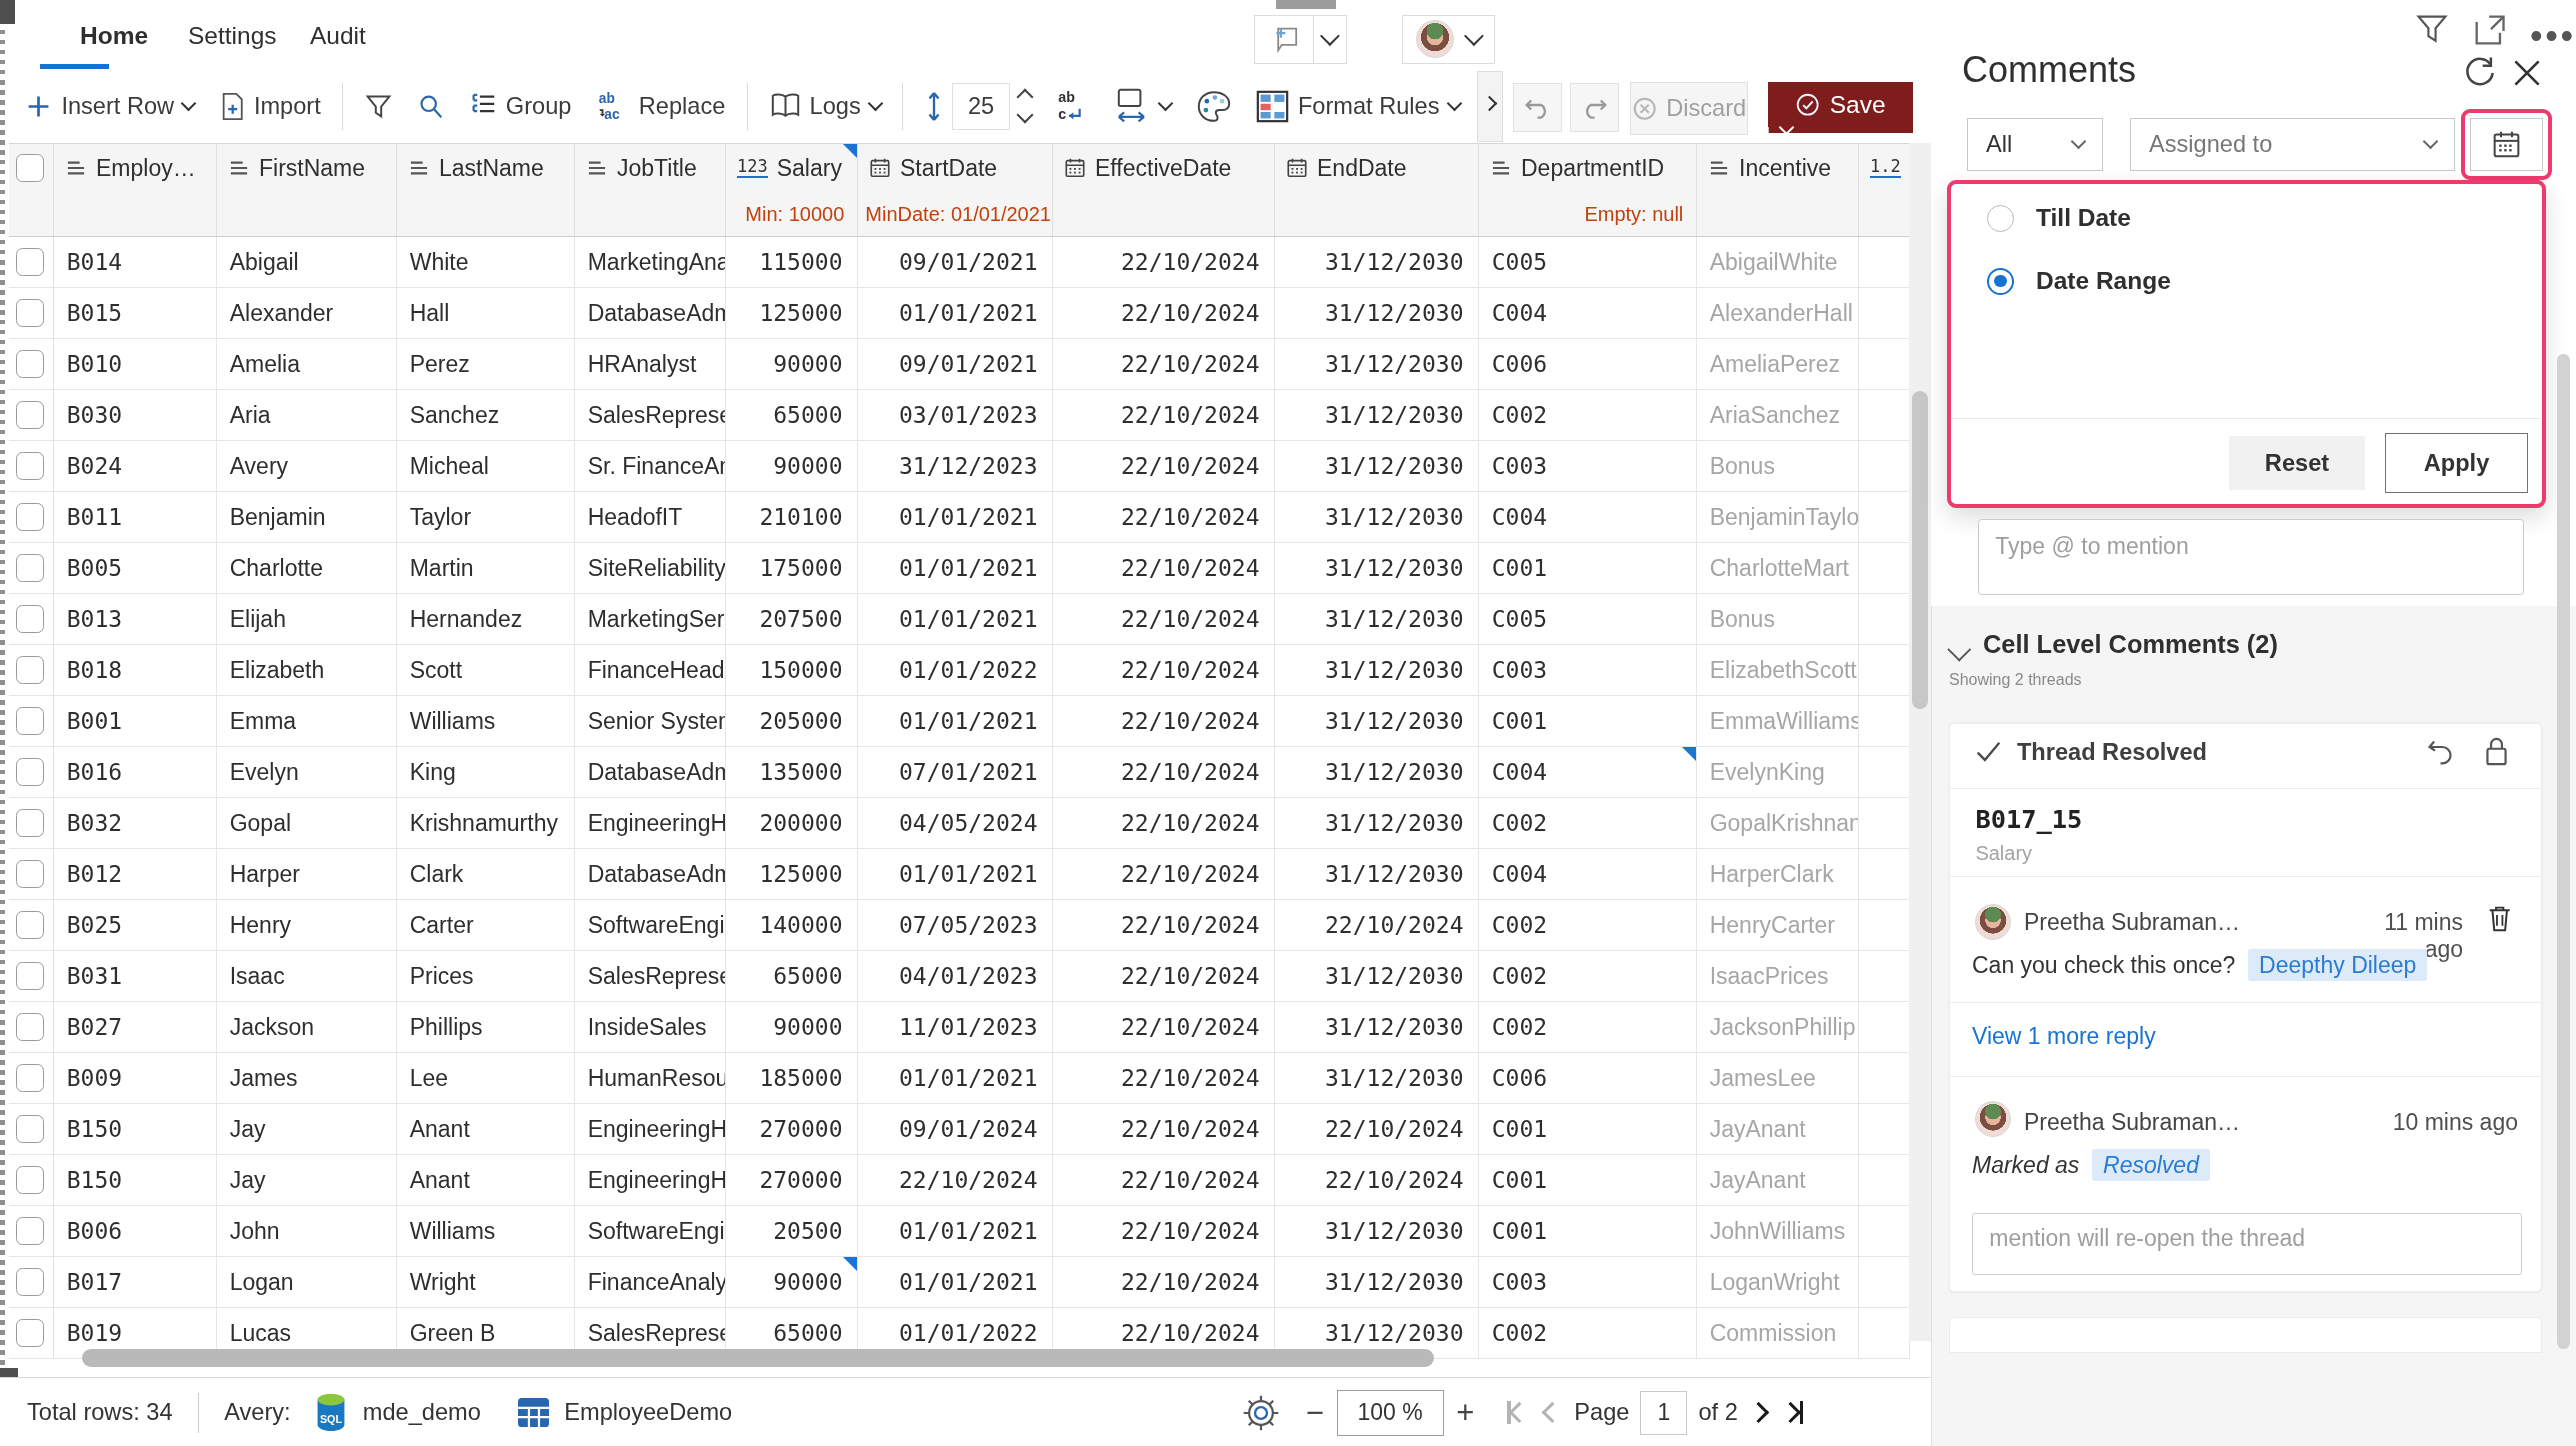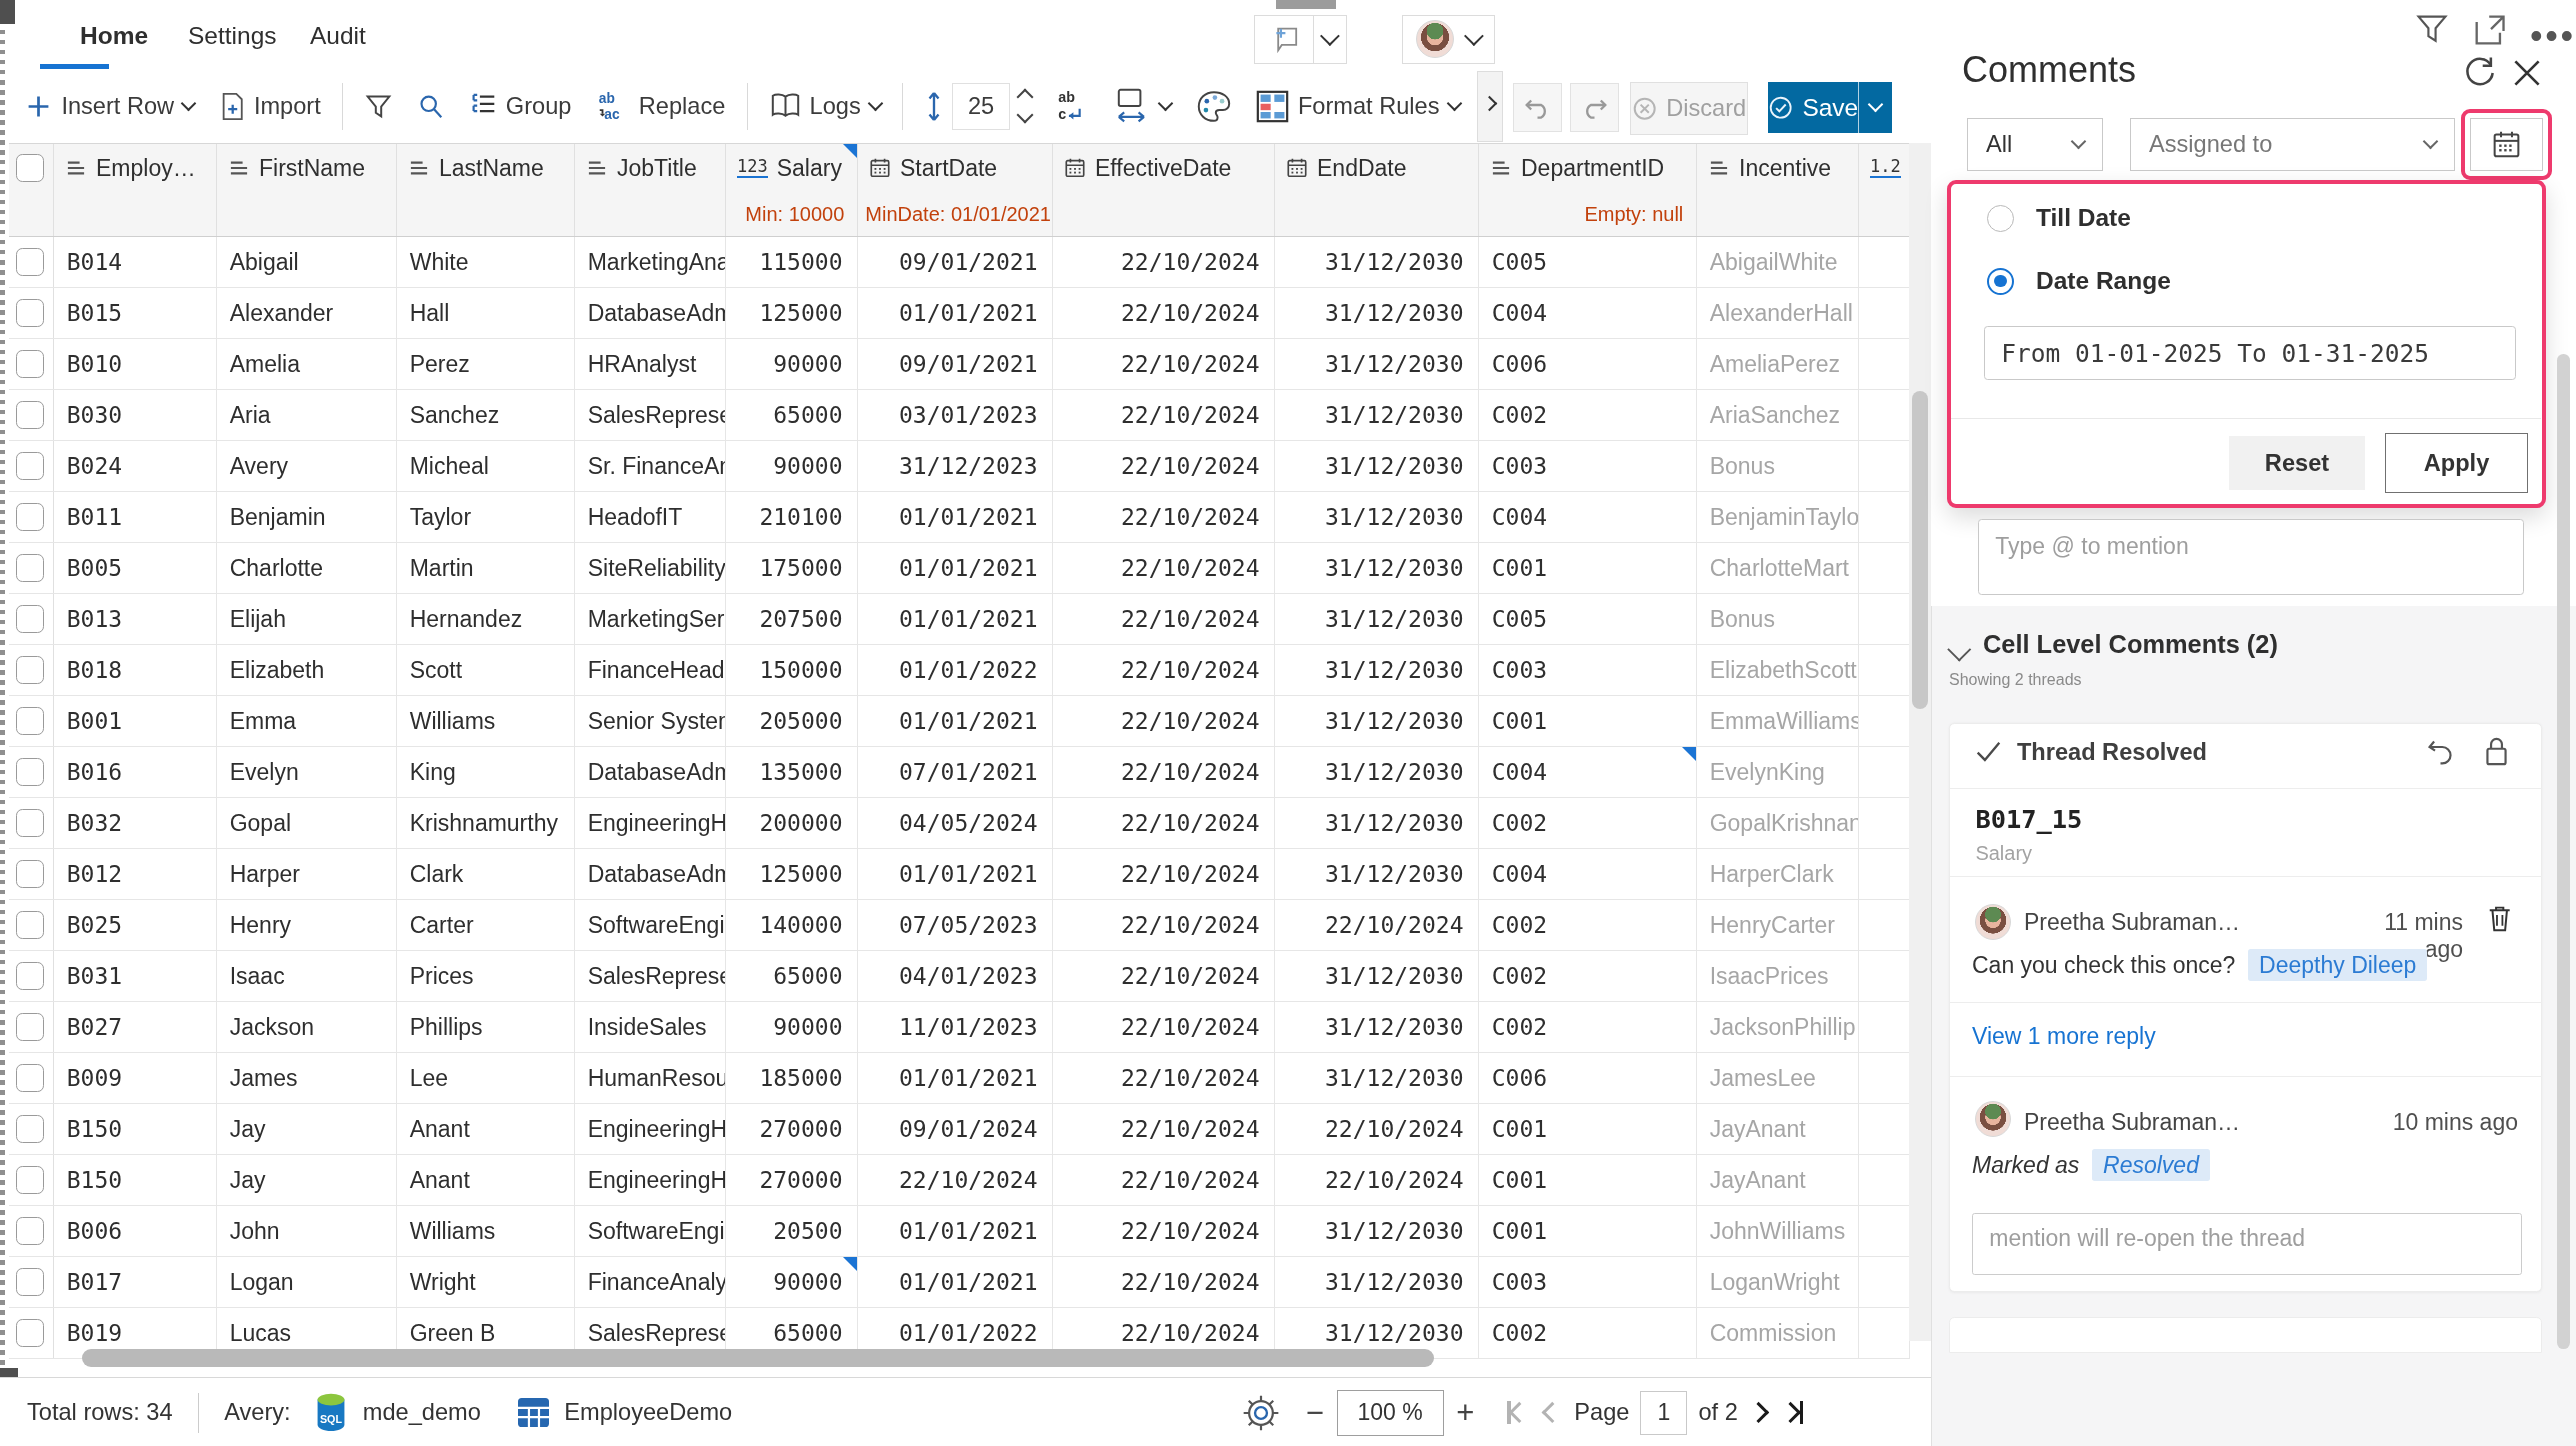--- a/index.html
+++ b/index.html
@@ -49,21 +49,21 @@
   .spin{display:flex;flex-direction:column;gap:5.4px;}
   .spin .c{width:10px;height:10px;border-right:2.3px solid #444;border-bottom:2.3px solid #444;}
   .spin .up{transform:rotate(-135deg);} .spin .dn{transform:rotate(45deg);}
   #btn-scrollmore{left:1477px;top:71px;width:23.6px;height:69px;background:#f3f3f3;border:0.9px solid #ddd;
      display:flex;align-items:center;justify-content:center;}
   .sqbtn{top:83px;width:47px;height:47px;background:#f6f6f6;border:0.9px solid #e2e2e2;
      display:flex;align-items:center;justify-content:center;}
   #btn-undo{left:1513px;} #btn-redo{left:1570px;}
   #btn-discard{left:1630px;top:82px;width:116px;height:51px;background:#f5f5f5;border:0.9px solid #e0e0e0;
      display:flex;align-items:center;justify-content:center;gap:9px;color:#a0a0a0;font-size:23.6px;}
-  #btn-save{left:1768px;top:82px;width:124px;height:51px;background:#0369a1;display:flex;color:#fff;}
+  #btn-save{left:1768px;top:82px;width:145px;height:51px;background:#7f1d1d;display:flex;color:#fff;flex-direction:column;}
   #btn-save .main{flex:1;display:flex;align-items:center;justify-content:center;gap:9px;font-size:24.5px;}
   #btn-save .dd{width:34px;border-left:0.9px solid rgba(255,255,255,.7);display:flex;align-items:center;justify-content:center;}
   #btn-save .chev{border-color:#fff;}
 
   
   #grid{left:9px;top:143px;}
   .gh-row{display:flex;background:#f5f5f5;border-top:0.9px solid #d7d7d7;}
   .gh{height:48px;border-right:0.9px solid #e0e0e0;display:flex;align-items:center;gap:9px;
       padding-left:11px;box-sizing:border-box;font-size:23px;color:#2f2f2f;position:relative;}
   .gs{height:44px;border-right:0.9px solid #e0e0e0;display:flex;align-items:center;
@@ -1381,21 +1381,20 @@
   <div class="abs flex" style="left:36px;top:20px;gap:22px;">
     <span class="radio"></span>
     <span class="rlabel">Till Date</span>
   </div>
   <div class="abs flex" style="left:36px;top:83px;gap:22px;">
     <span class="radio sel">
         <span class="dot"></span>
       </span>
     <span class="rlabel">Date Range</span>
   </div>
-  <div class="abs mono" id="rangebox">From 01-01-2025 To 01-31-2025</div>
   <div class="abs" id="popup-div"></div>
   <div class="abs" id="btn-reset">Reset</div>
   <div class="abs" id="btn-apply">Apply</div>
 </div>
 
 <div class="abs" id="composer">Type @ to mention</div>
 
 <div class="abs" id="section-chev"></div>
 <div class="abs" id="section-title">Cell Level Comments (2)</div>
 <div class="abs" id="section-sub">Showing 2 threads</div>

